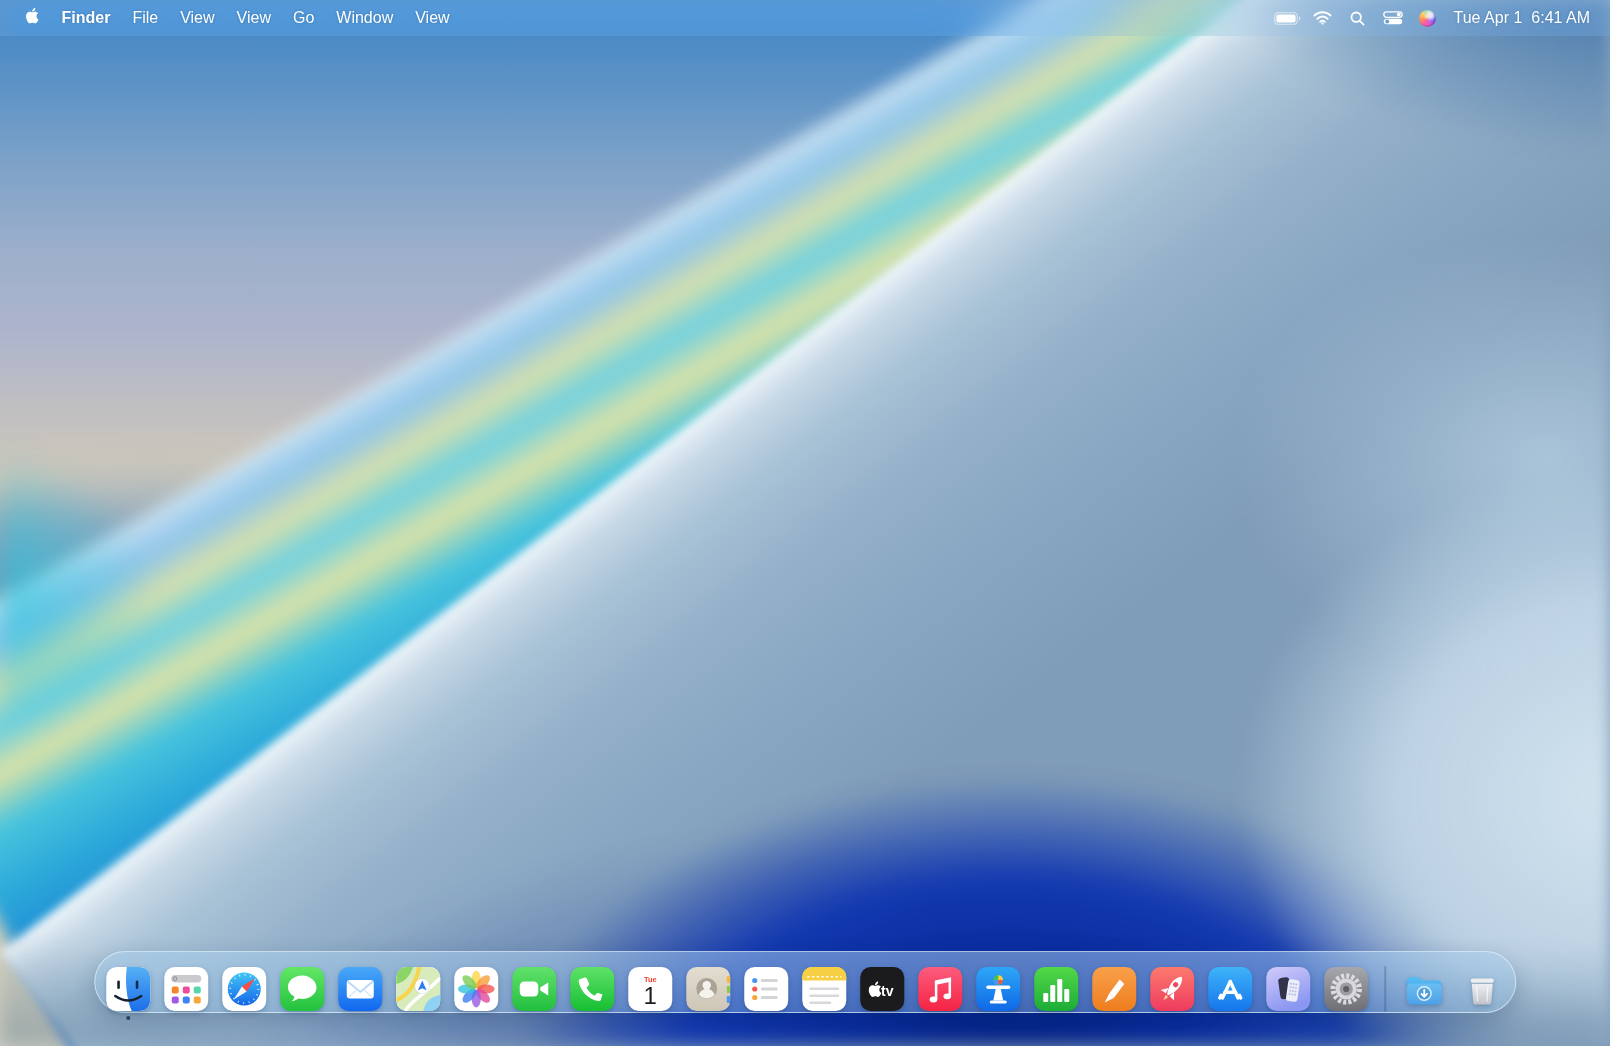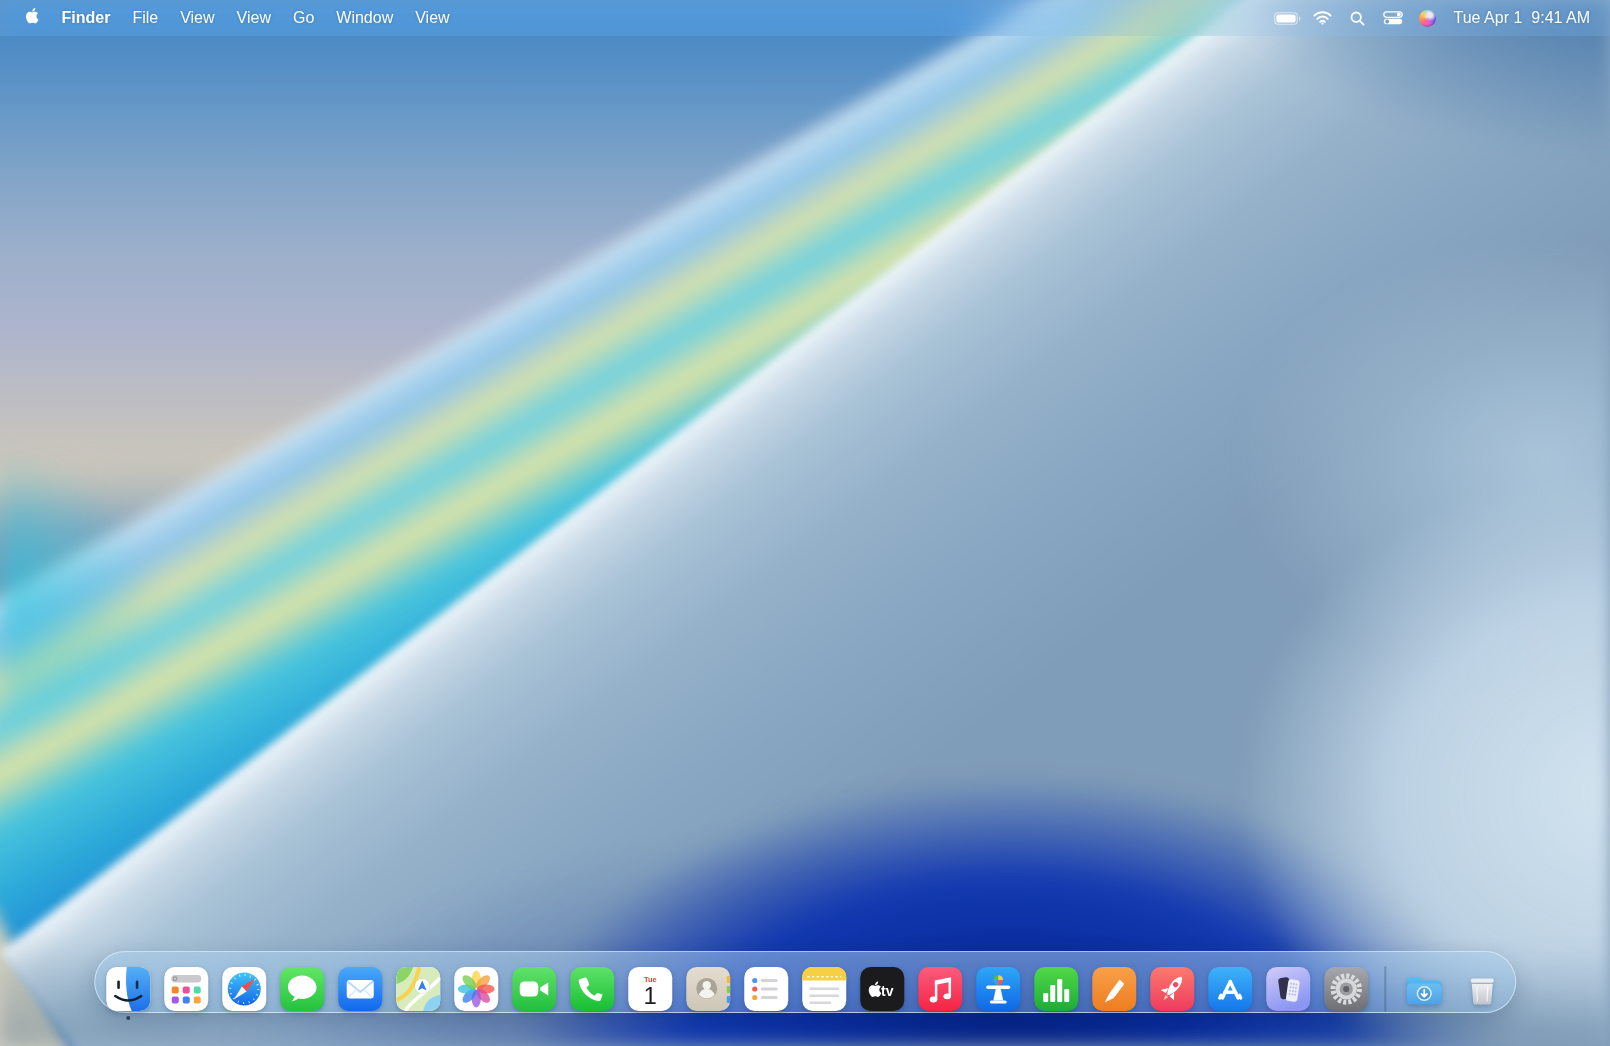--- a/index.html
+++ b/index.html
@@ -122,21 +122,21 @@
             <circle cx="15.8" cy="3.55" r="1.95" fill="#fff"></circle>
             <rect x="0.8" y="7.7" width="18.4" height="5.5" rx="2.75" fill="#fff"></rect>
             <circle cx="4.2" cy="10.45" r="1.95" fill="#6f9ec9"></circle>
           </svg>
         </div>
         <div class="status-icon">
           <div class="siri"></div>
         </div>
         <div class="clock">
           <span>Tue Apr 1</span>
-          <span>9:41 AM</span>
+          <span>6:41 AM</span>
         </div>
       </div>
   </div>
 
   <div class="dock" id="dock">
       <div class="dock-item">
         <svg viewBox="0 0 46 46">
           <defs>
             <linearGradient id="gfn" x1="0" y1="0" x2="0" y2="1">
               <stop offset="0" stop-color="#55b0f5"></stop>

